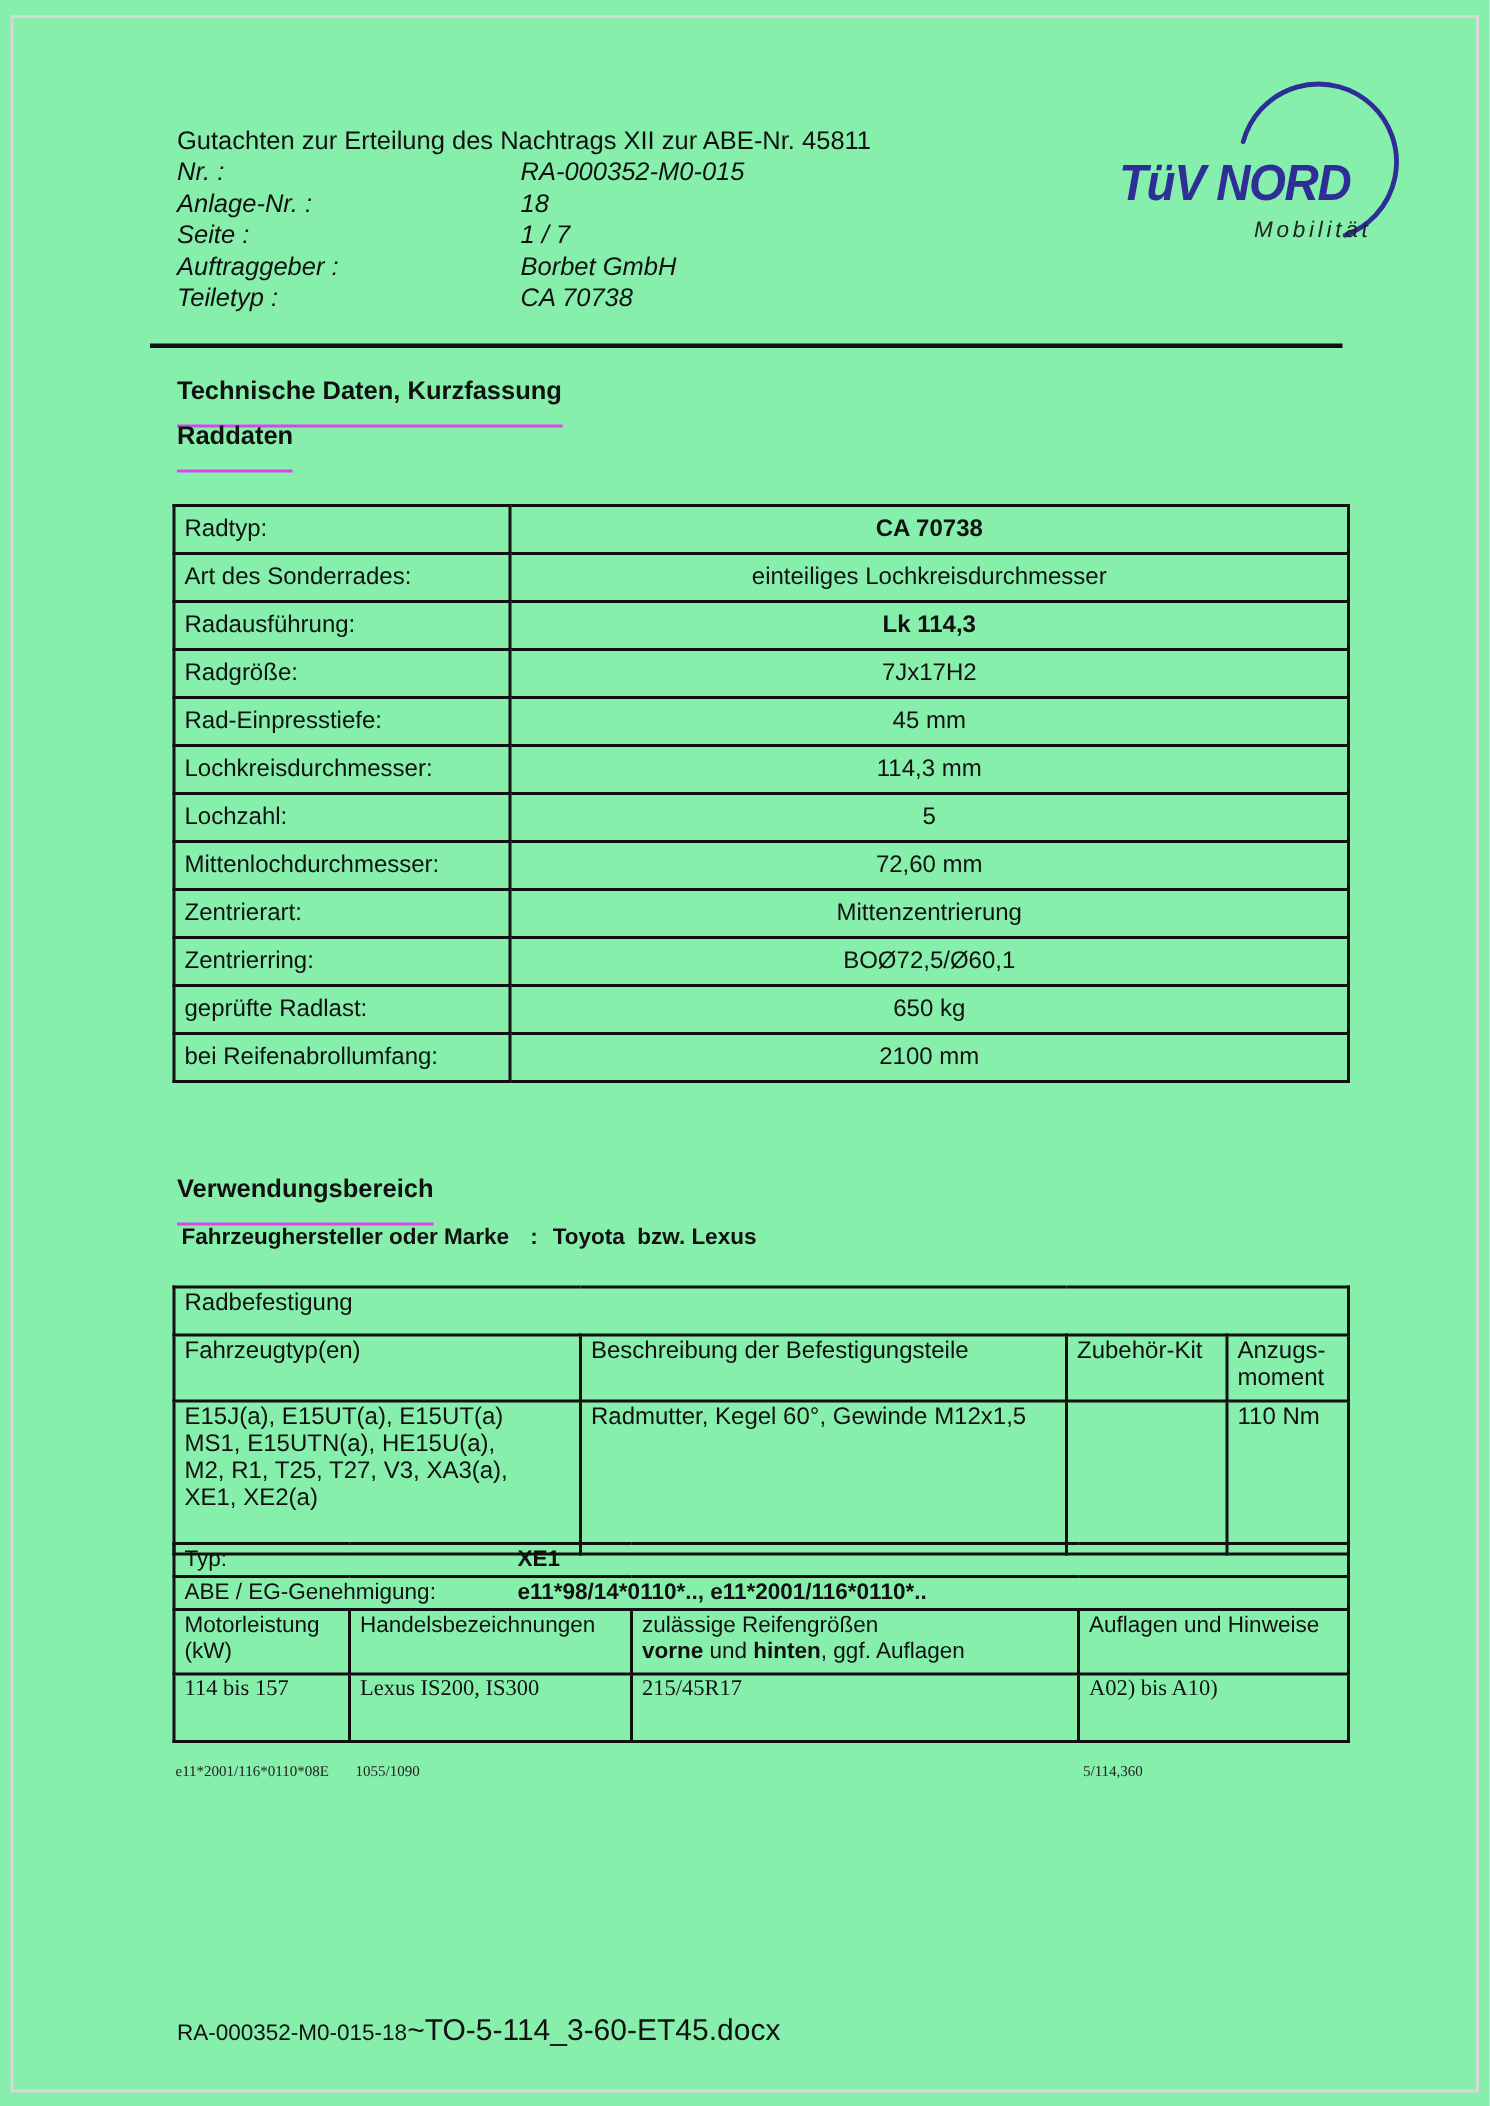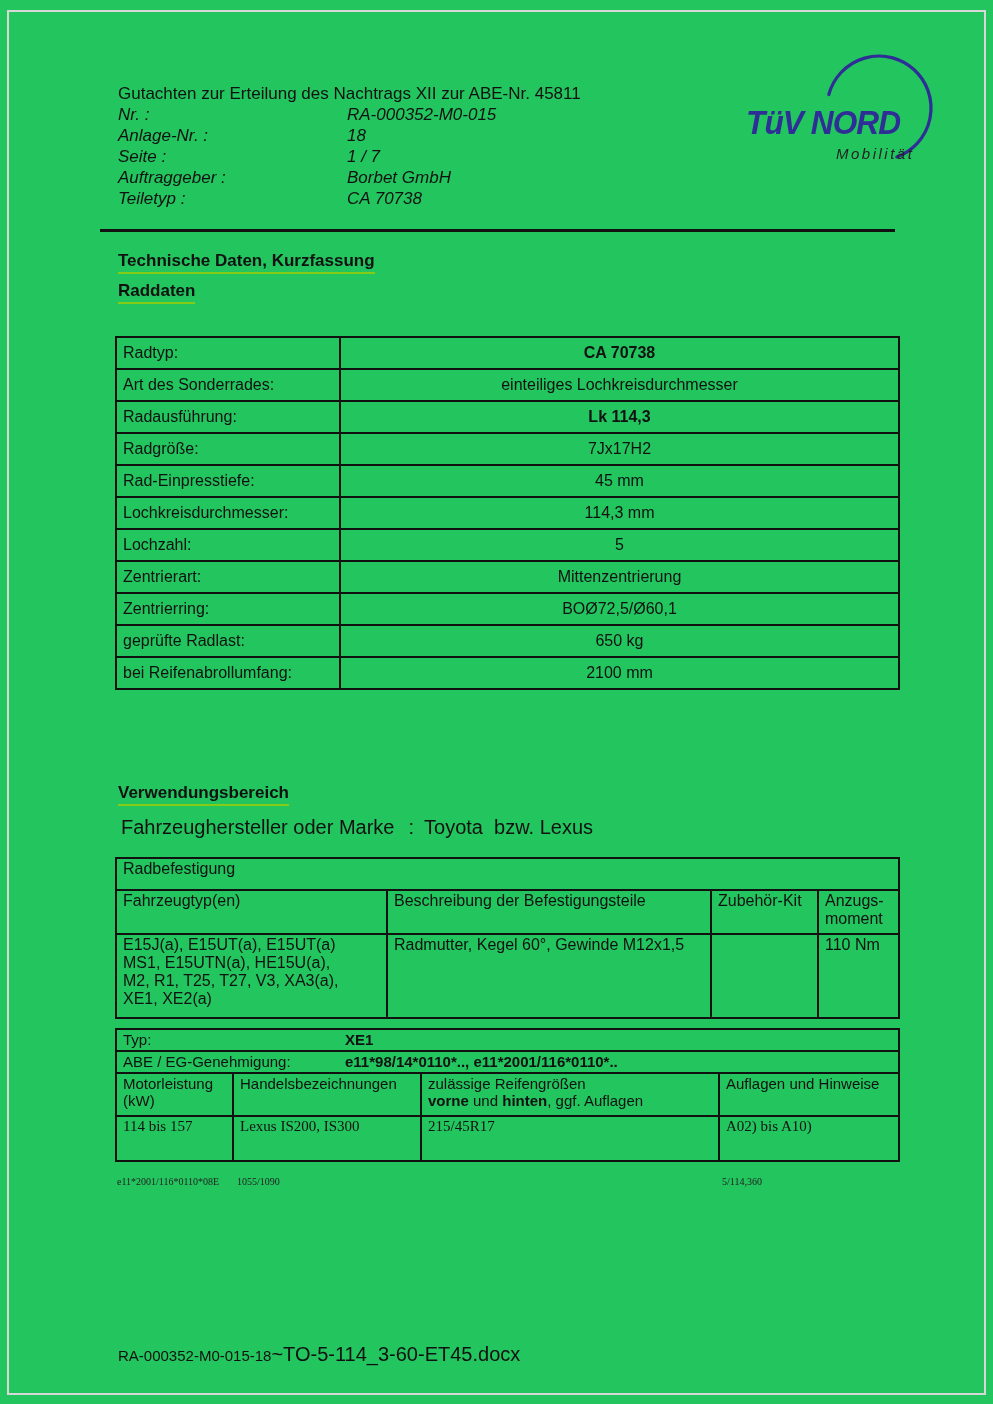--- a/index.html
+++ b/index.html
@@ -4,21 +4,21 @@
 <style>
   * { margin: 0; padding: 0; box-sizing: border-box; }
   html, body { background: #e8e8e8; }
   body { font-family: "Liberation Sans", "DejaVu Sans", sans-serif; color: #111; }
 
   .page {
     position: relative;
     width: 993px;
     height: 1404px;
     margin: 0 auto;
-    background: #22c55e;
+    background: #86efac;
     overflow: hidden;
   }
   .scan-frame {
     position: absolute;
     left: 7px; top: 10px; right: 7px; bottom: 9px;
     border: 2px solid #d7d7d7;
     pointer-events: none;
   }
 
   
@@ -73,22 +73,22 @@
 
   
   .heading {
     position: absolute;
     left: 118px;
     font-size: 17px;
     font-weight: bold;
   }
   .heading span {
     display: inline-block;
-    border-bottom: 2px solid #84cc16;
-    padding-bottom: 1px;
+    border-bottom: 2px solid #d946ef;
+    padding-bottom: 12px;
   }
   .heading-tech { top: 251px; }
   .heading-raddaten { top: 281px; }
   .heading-verwendung { top: 783px; }
 
   
   table { border-collapse: collapse; table-layout: fixed; }
   td { border: 2px solid #111; font-size: 16px; padding: 2px 6px; overflow: hidden; }
   .bold { font-weight: bold; }
   .seg { white-space: pre-wrap; }
@@ -99,35 +99,36 @@
     left: 115px; top: 336px;
     width: 783px;
   }
   .raddaten-table td { height: 32px; vertical-align: middle; }
   .raddaten-table td.val { text-align: center; }
 
   
   .hersteller-line {
     position: absolute;
     left: 121px; top: 816px;
-    font-size: 20px;
+    font-size: 15px;
+    font-weight: bold;
   }
   .hersteller-line .colon { margin-left: 14px; }
   .hersteller-line .h-val { margin-left: 10px; }
 
   
   .befestigung-table {
     position: absolute;
     left: 115px; top: 857px;
     width: 783px;
   }
   .befestigung-table td { vertical-align: top; padding: 1px 6px; }
   .befestigung-table .title-row td { height: 32px; }
   .befestigung-table .head-row td { height: 44px; }
-  .befestigung-table .data-row td { height: 84px; }
+  .befestigung-table .data-row td { height: 102px; }
   .befestigung-table .fz-cell { padding-right: 34px; }
 
   
   .typ-table {
     position: absolute;
     left: 115px; top: 1028px;
     width: 783px;
   }
   .typ-table td { font-size: 15px; vertical-align: top; padding: 1px 6px; }
   .typ-table .kv-row td { height: 22px; position: relative; }
@@ -230,20 +231,24 @@
         <td>Rad-Einpresstiefe:</td>
         <td class="val">45 mm</td>
       </tr>
       <tr>
         <td>Lochkreisdurchmesser:</td>
         <td class="val">114,3 mm</td>
       </tr>
       <tr>
         <td>Lochzahl:</td>
         <td class="val">5</td>
+      </tr>
+      <tr>
+        <td>Mittenlochdurchmesser:</td>
+        <td class="val">72,60 mm</td>
       </tr>
       <tr>
         <td>Zentrierart:</td>
         <td class="val">Mittenzentrierung</td>
       </tr>
       <tr>
         <td>Zentrierring:</td>
         <td class="val">BOØ72,5/Ø60,1</td>
       </tr>
       <tr>

